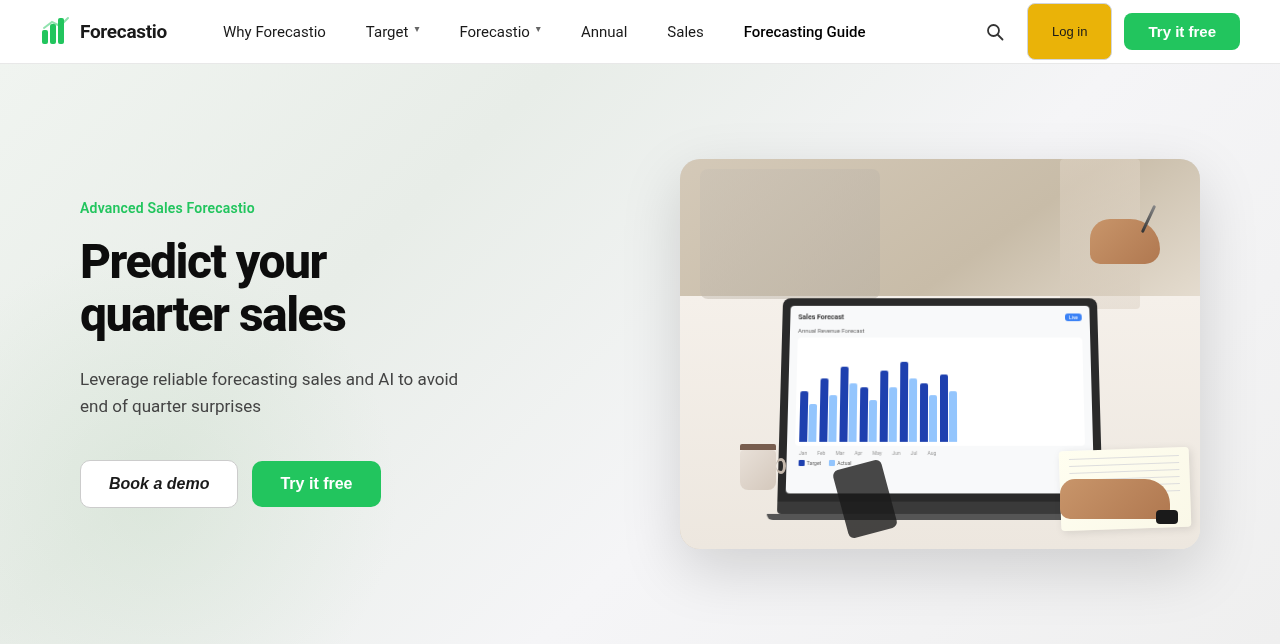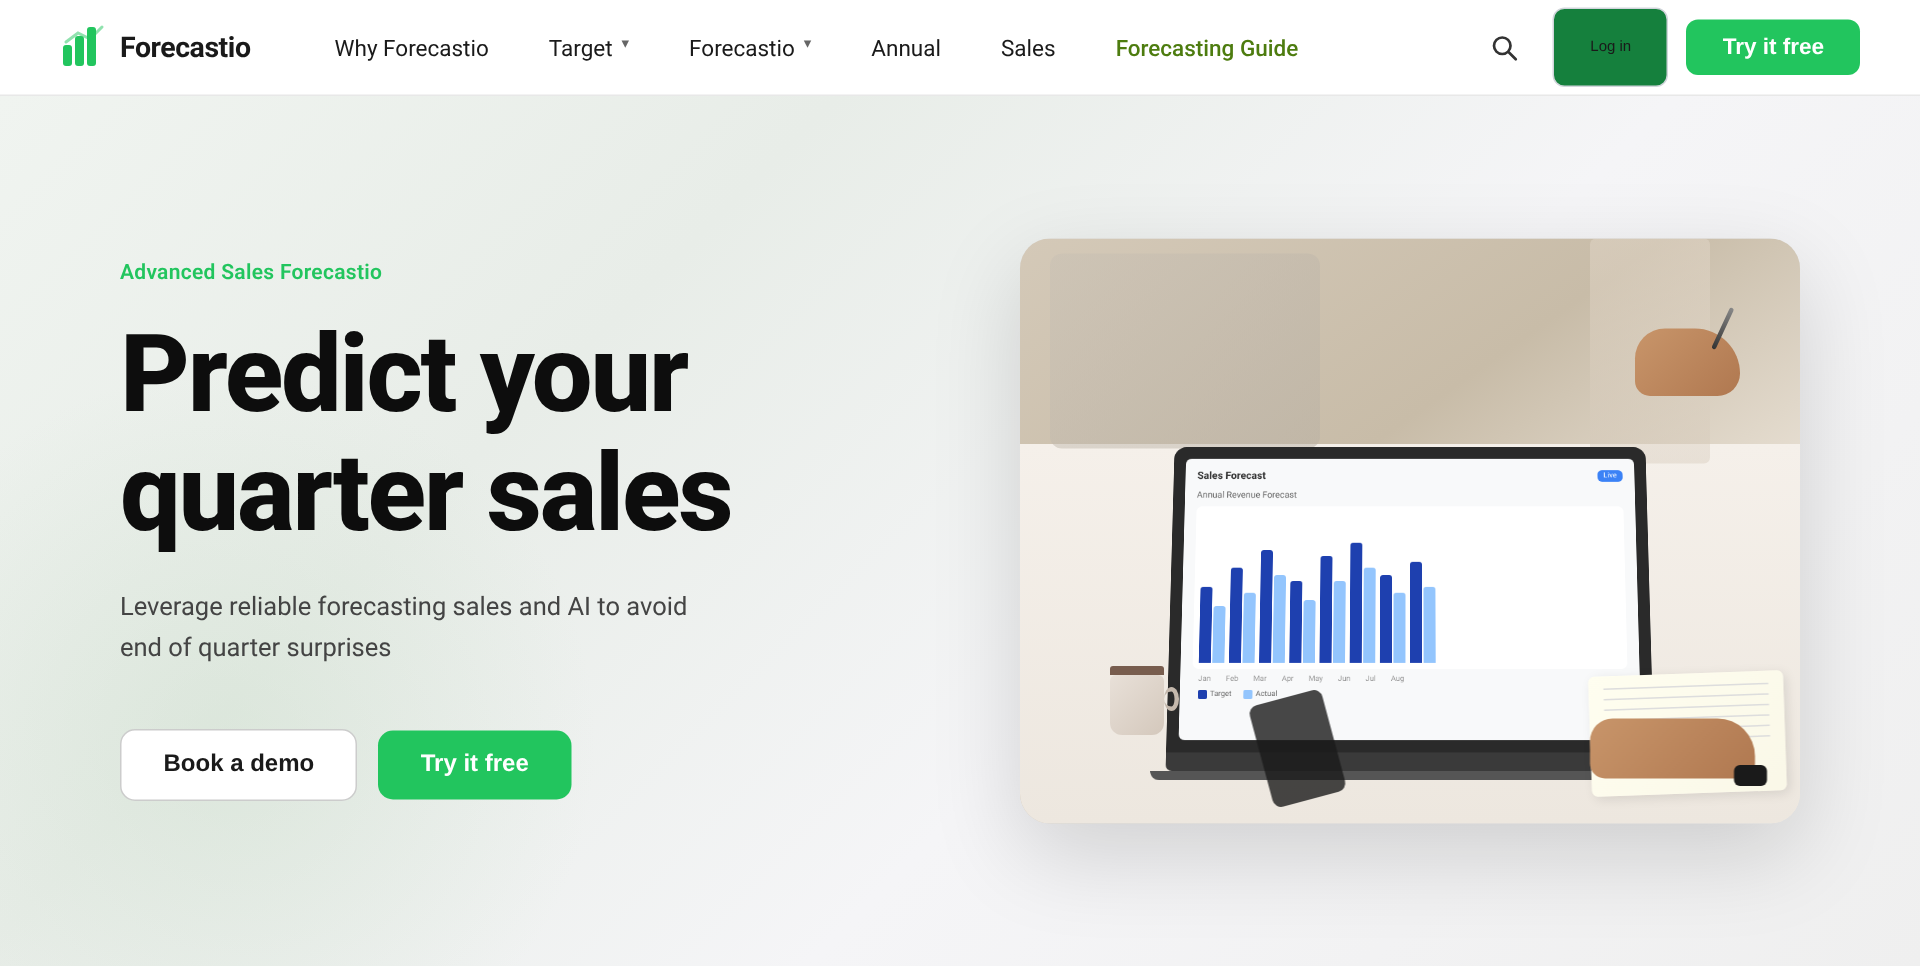--- a/index.html
+++ b/index.html
@@ -49,21 +49,21 @@
     .nav-item {
       padding: 8px 16px;
       font-size: 15px;
       color: #1a1a1a;
       cursor: pointer;
       border-radius: 6px;
       display: flex;
       gap: 4px;
       white-space: nowrap;
     }
-    .nav-item.green { color: #4d7c0f; font-weight: 500; }
+    .nav-item.green { color: #000000; font-weight: 500; }
     .nav-chevron {
       font-size: 10px;
       color: #666;
       margin-left: 2px;
     }
     .navbar-right {
       display: flex;
       align-items: center;
       gap: 12px;
       margin-left: auto;
@@ -78,22 +78,22 @@
       display: flex;
       align-items: center;
       justify-content: center;
       font-size: 18px;
       color: #333;
     }
     .login-btn {
       padding: 20px 24px;
       border: 1px solid #d1d5db;
       border-radius: 8px;
-      background: #15803d;
-      font-size: 10px;
+      background: #eab308;
+      font-size: 13px;
       font-weight: 500;
       color: #1a1a1a;
       cursor: pointer;
     }
     .try-btn-nav {
       padding: 10px 24px;
       border: none;
       border-radius: 8px;
       background: #22c55e;
       font-size: 15px;
@@ -128,21 +128,21 @@
       z-index: 2;
     }
     .hero-tagline {
       font-size: 14px;
       font-weight: 600;
       color: #22c55e;
       margin-bottom: 20px;
       letter-spacing: 0.2px;
     }
     .hero-title {
-      font-size: 72px;
+      font-size: 48px;
       font-weight: 800;
       color: #0d0d0d;
       line-height: 1.1;
       letter-spacing: -1.5px;
       margin-bottom: 24px;
     }
     .hero-subtitle {
       font-size: 17px;
       color: #444;
       line-height: 1.6;
@@ -156,20 +156,21 @@
     }
     .book-demo-btn {
       padding: 14px 28px;
       border: 1.5px solid #ccc;
       border-radius: 10px;
       background: #fff;
       font-size: 16px;
       font-weight: 600;
       color: #1a1a1a;
       cursor: pointer;
+      font-style: italic;
     }
     .try-free-btn {
       padding: 14px 28px;
       border: none;
       border-radius: 10px;
       background: #22c55e;
       font-size: 16px;
       font-weight: 600;
       color: #fff;
       cursor: pointer;

